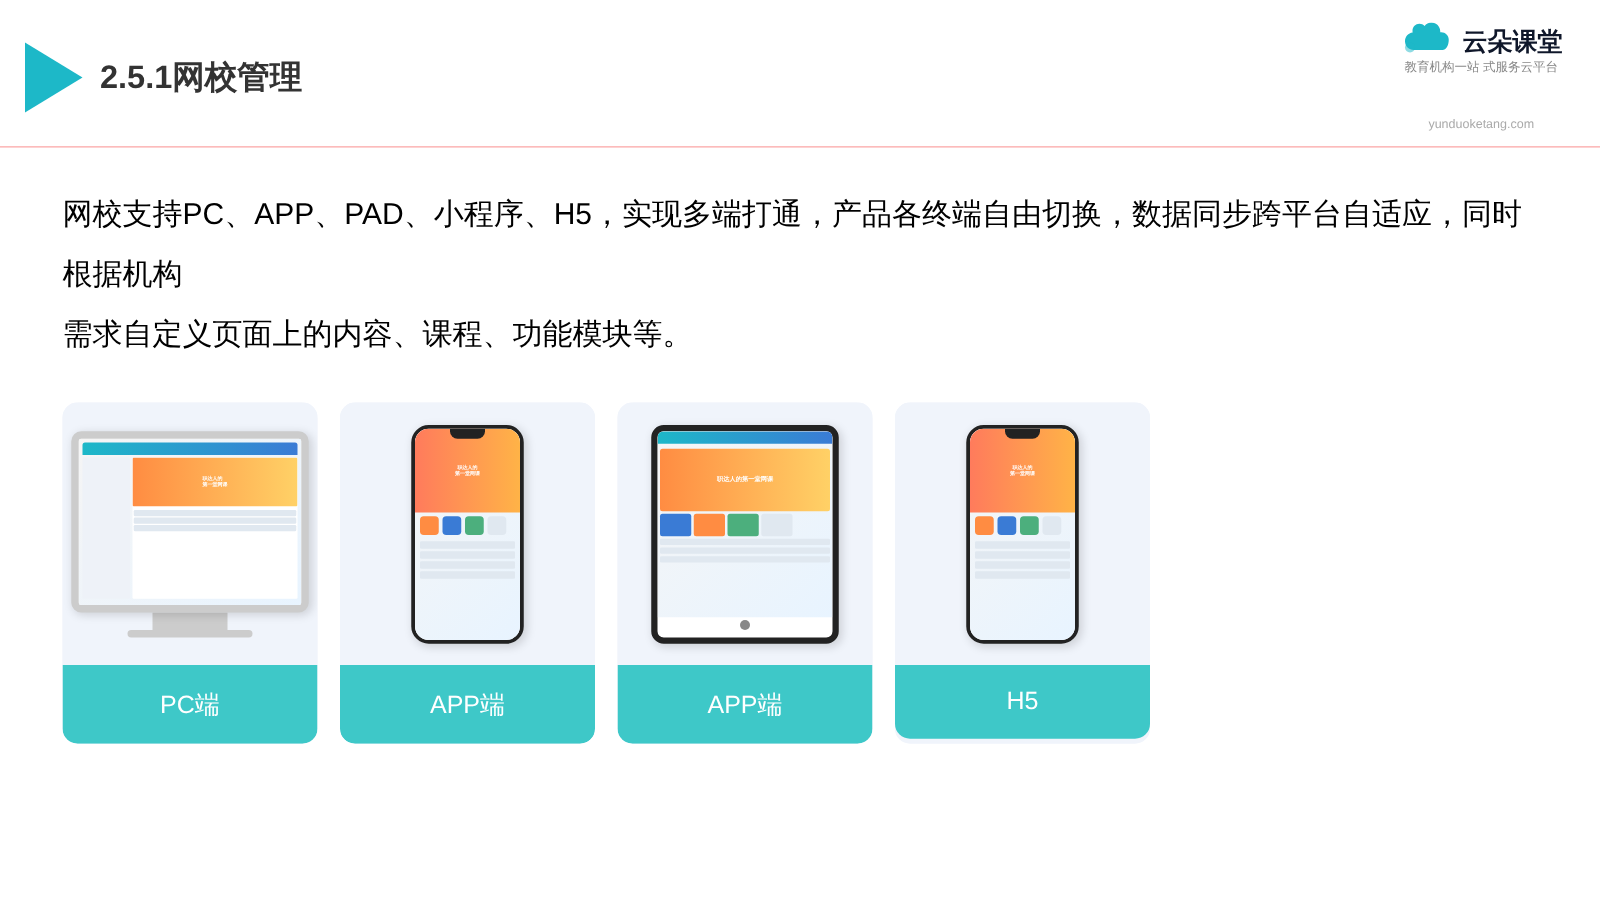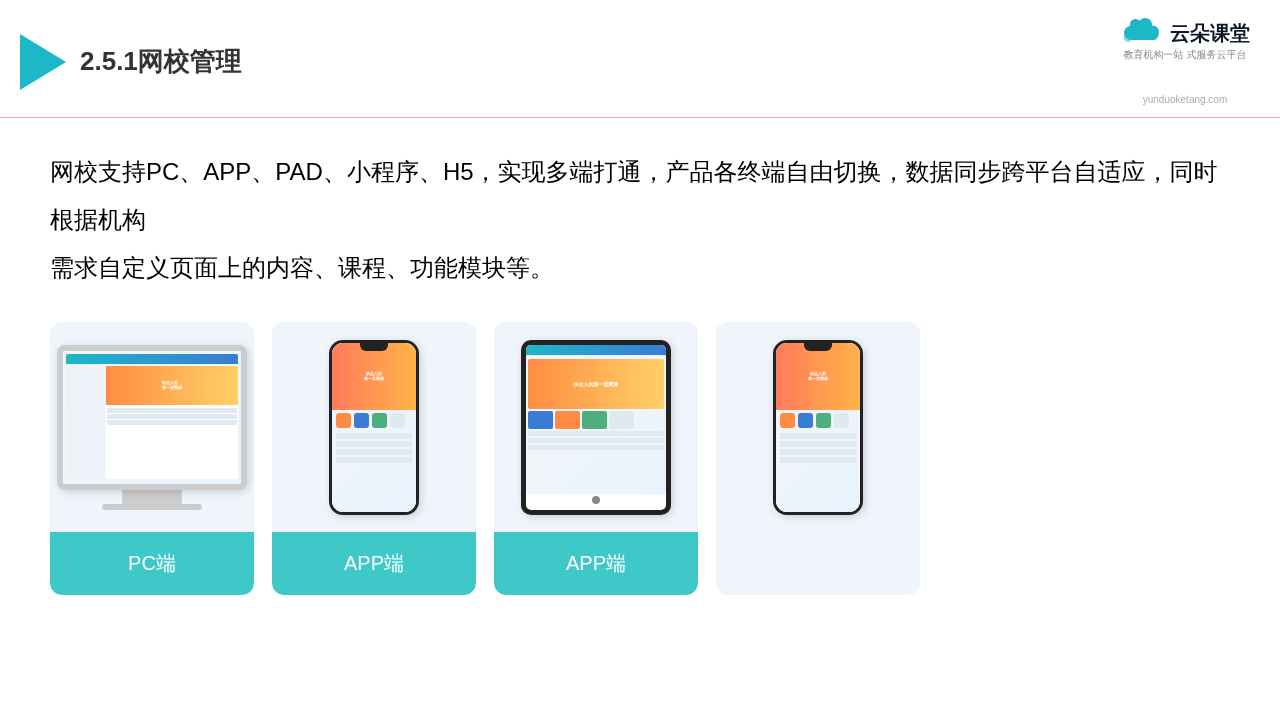--- a/index.html
+++ b/index.html
@@ -461,16 +461,17 @@
               <div class="app-course-rows">
                 <div class="app-course-row"></div>
                 <div class="app-course-row"></div>
                 <div class="app-course-row"></div>
                 <div class="app-course-row"></div>
               </div>
             </div>
           </div>
         </div>
       </div>
+      <div class="card-label">H5</div>
     </div>
 
   </div>
 </div>
 
 </body></html>

